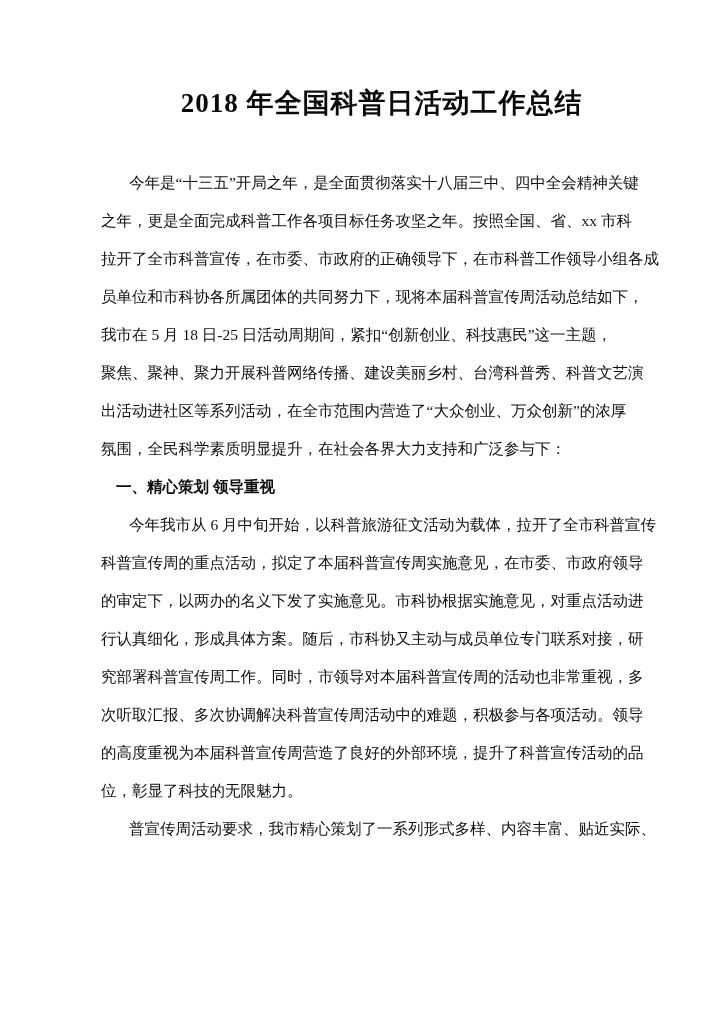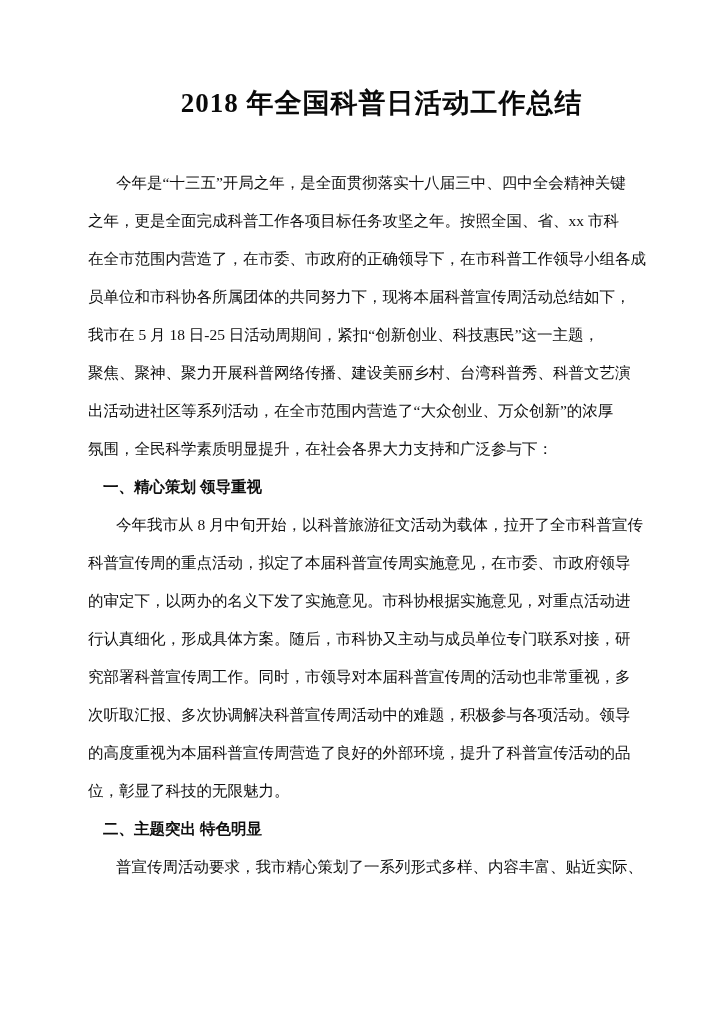--- a/index.html
+++ b/index.html
@@ -36,50 +36,50 @@
     left: 88px;
     width: 546px;
   }
   .line {
     height: 38px;
     line-height: 38px;
     font-size: 15.5px;
     letter-spacing: 0px;
     white-space: nowrap;
     color: #0f0f0f;
+    margin-left: 13px;
   }
   .line.heading {
     font-weight: bold;
   }
   .line.p-first {
     text-indent: 28px;
   }
   .line.h-first {
     text-indent: 15px;
   }
 </style>
 </head>
 <body>
 
 <div class="page">
   <h1 class="doc-title">2018 年全国科普日活动工作总结</h1>
   <div class="doc-body" id="doc-body">
       <div class="line p-first">今年是“十三五”开局之年，是全面贯彻落实十八届三中、四中全会精神关键</div>
       <div class="line">之年，更是全面完成科普工作各项目标任务攻坚之年。按照全国、省、xx 市科</div>
-      <div class="line">在全市范围内营造了，在市委、市政府的正确领导下，在市科普工作领导小组各成</div>
+      <div class="line">拉开了全市科普宣传，在市委、市政府的正确领导下，在市科普工作领导小组各成</div>
       <div class="line">员单位和市科协各所属团体的共同努力下，现将本届科普宣传周活动总结如下，</div>
       <div class="line">我市在 5 月 18 日-25 日活动周期间，紧扣“创新创业、科技惠民”这一主题，</div>
       <div class="line">聚焦、聚神、聚力开展科普网络传播、建设美丽乡村、台湾科普秀、科普文艺演</div>
       <div class="line">出活动进社区等系列活动，在全市范围内营造了“大众创业、万众创新”的浓厚</div>
       <div class="line">氛围，全民科学素质明显提升，在社会各界大力支持和广泛参与下：</div>
       <div class="line heading h-first">一、精心策划 领导重视</div>
-      <div class="line p-first">今年我市从 8 月中旬开始，以科普旅游征文活动为载体，拉开了全市科普宣传</div>
+      <div class="line p-first">今年我市从 6 月中旬开始，以科普旅游征文活动为载体，拉开了全市科普宣传</div>
       <div class="line">科普宣传周的重点活动，拟定了本届科普宣传周实施意见，在市委、市政府领导</div>
       <div class="line">的审定下，以两办的名义下发了实施意见。市科协根据实施意见，对重点活动进</div>
       <div class="line">行认真细化，形成具体方案。随后，市科协又主动与成员单位专门联系对接，研</div>
       <div class="line">究部署科普宣传周工作。同时，市领导对本届科普宣传周的活动也非常重视，多</div>
       <div class="line">次听取汇报、多次协调解决科普宣传周活动中的难题，积极参与各项活动。领导</div>
       <div class="line">的高度重视为本届科普宣传周营造了良好的外部环境，提升了科普宣传活动的品</div>
       <div class="line">位，彰显了科技的无限魅力。</div>
-      <div class="line heading h-first">二、主题突出 特色明显</div>
       <div class="line p-first">普宣传周活动要求，我市精心策划了一系列形式多样、内容丰富、贴近实际、</div>
     </div>
 </div>
 
 </body></html>

